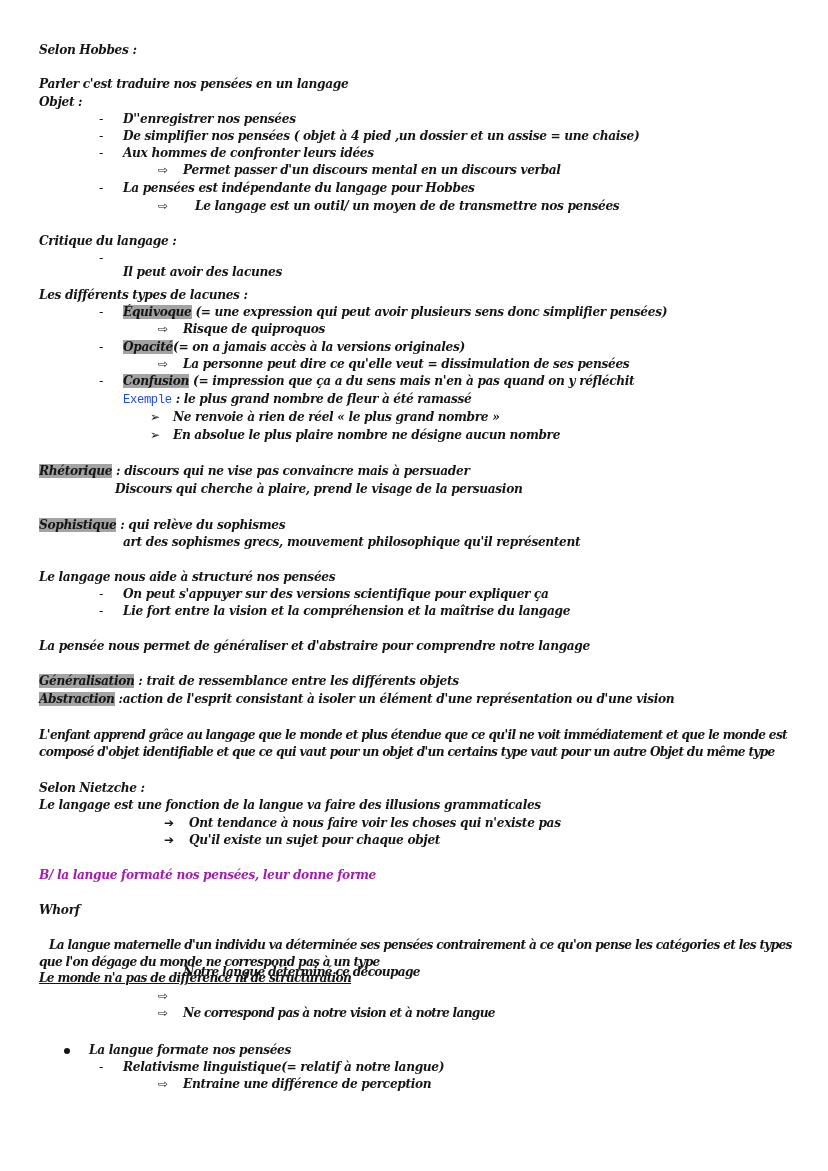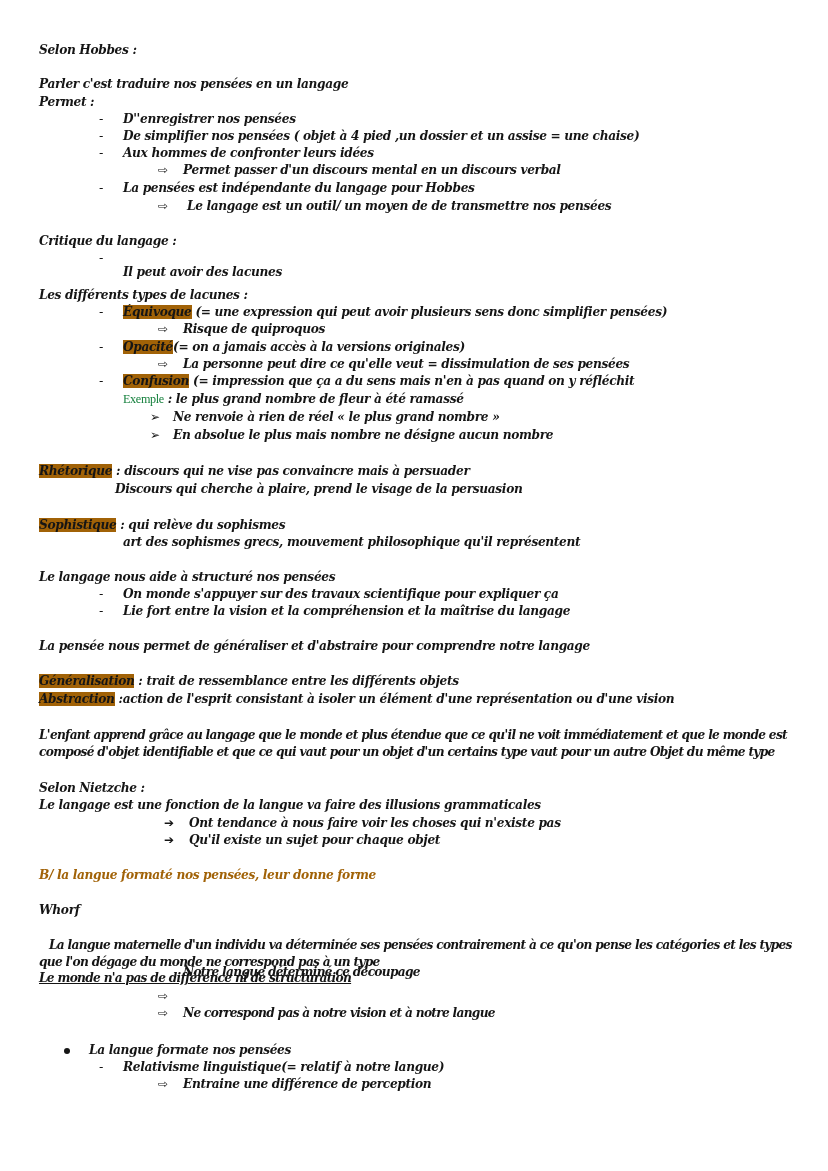--- a/index.html
+++ b/index.html
@@ -2,77 +2,77 @@
 <html><head>
 <meta charset="utf-8">
 <style>
   html, body { margin: 0; padding: 0; background: #ffffff; }
   body {
     width: 828px; height: 1171px; position: relative; overflow: hidden;
     font-family: "DejaVu Serif", serif; font-style: italic; font-weight: bold;
     color: #151515; font-size: 12.2px; letter-spacing: -0.35px;
   }
   .ln { position: absolute; white-space: nowrap; line-height: 17px; }
-  .hl { background: #a16207; }
-  .ex { color: #15803d; font-style: normal; font-weight: normal; font-family: Liberation Serif, serif; }
-  .red { color: #a16207; }
+  .hl { background: #a3a3a3; }
+  .ex { color: #1d4ed8; font-style: normal; font-weight: normal; font-family: Liberation Mono, monospace; }
+  .red { color: #a21caf; }
   .dash { position: absolute; font-style: normal; font-family: "DejaVu Sans", sans-serif; font-weight: normal; }
   .sym { position: absolute; font-style: normal; font-family: "DejaVu Sans", sans-serif; font-weight: normal; font-size: 12px; }
   .dot { position: absolute; width: 6px; height: 6px; border-radius: 50%; background: #151515; }
 </style>
 </head>
 <body>
 
 <div class="ln" style="left:39px;top:42px;">Selon Hobbes :</div>
 <div class="ln" style="left:39px;top:76px;">Parler c'est traduire nos pensées en un langage</div>
-<div class="ln" style="left:39px;top:94px;">Permet :</div>
+<div class="ln" style="left:39px;top:94px;">Objet :</div>
 
 <span class="dash" style="left:99px;top:112px;">-</span>
 <div class="ln" style="left:123px;top:111px;">D''enregistrer nos pensées</div>
 <span class="dash" style="left:99px;top:129px;">-</span>
 <div class="ln" style="left:123px;top:128px;">De simplifier nos pensées ( objet à 4 pied ,un dossier et un assise = une chaise)</div>
 <span class="dash" style="left:99px;top:146px;">-</span>
 <div class="ln" style="left:123px;top:145px;">Aux hommes de confronter leurs idées</div>
 <span class="sym" style="left:158px;top:163px;">⇨</span>
 <div class="ln" style="left:183px;top:162px;">Permet passer d'un discours mental en un discours verbal</div>
 <span class="dash" style="left:99px;top:181px;">-</span>
 <div class="ln" style="left:123px;top:180px;">La pensées est indépendante du langage pour Hobbes</div>
 <span class="sym" style="left:158px;top:199px;">⇨</span>
-<div class="ln" style="left:187px;top:198px;">Le langage est un outil/ un moyen de de transmettre nos pensées</div>
+<div class="ln" style="left:195px;top:198px;">Le langage est un outil/ un moyen de de transmettre nos pensées</div>
 
 <div class="ln" style="left:39px;top:233px;">Critique du langage :</div>
 <span class="dash" style="left:99px;top:251px;">-</span>
 <div class="ln" style="left:123px;top:264px;">Il peut avoir des lacunes</div>
 
 <div class="ln" style="left:39px;top:287px;">Les différents types de lacunes :</div>
 <span class="dash" style="left:99px;top:305px;">-</span>
 <div class="ln" style="left:123px;top:304px;"><span class="hl">Équivoque</span><span> (= une expression qui peut avoir plusieurs sens donc simplifier pensées)</span></div>
 <span class="sym" style="left:158px;top:322px;">⇨</span>
 <div class="ln" style="left:183px;top:321px;">Risque de quiproquos</div>
 <span class="dash" style="left:99px;top:340px;">-</span>
 <div class="ln" style="left:123px;top:339px;"><span class="hl">Opacité</span><span>(= on a jamais accès à la versions originales)</span></div>
 <span class="sym" style="left:158px;top:357px;">⇨</span>
 <div class="ln" style="left:183px;top:356px;">La personne peut dire ce qu'elle veut = dissimulation de ses pensées</div>
 <span class="dash" style="left:99px;top:374px;">-</span>
 <div class="ln" style="left:123px;top:373px;"><span class="hl">Confusion</span><span> (= impression que ça a du sens mais n'en à pas quand on y réfléchit</span></div>
 <div class="ln" style="left:123px;top:391px;"><span class="ex">Exemple</span><span> : le plus grand nombre de fleur à été ramassé</span></div>
 <span class="sym" style="left:150px;top:410px;">➢</span>
 <div class="ln" style="left:173px;top:409px;">Ne renvoie à rien de réel « le plus grand nombre »</div>
 <span class="sym" style="left:150px;top:428px;">➢</span>
-<div class="ln" style="left:173px;top:427px;">En absolue le plus mais nombre ne désigne aucun nombre</div>
+<div class="ln" style="left:173px;top:427px;">En absolue le plus plaire nombre ne désigne aucun nombre</div>
 
 <div class="ln" style="left:39px;top:463px;"><span class="hl">Rhétorique</span><span> : discours qui ne vise pas convaincre mais à persuader</span></div>
 <div class="ln" style="left:115px;top:481px;">Discours qui cherche à plaire, prend le visage de la persuasion</div>
 
 <div class="ln" style="left:39px;top:517px;"><span class="hl">Sophistique</span><span> : qui relève du sophismes</span></div>
 <div class="ln" style="left:123px;top:534px;">art des sophismes grecs, mouvement philosophique qu'il représentent</div>
 
 <div class="ln" style="left:39px;top:569px;">Le langage nous aide à structuré nos pensées</div>
 <span class="dash" style="left:99px;top:587px;">-</span>
-<div class="ln" style="left:123px;top:586px;">On monde s'appuyer sur des travaux scientifique pour expliquer ça</div>
+<div class="ln" style="left:123px;top:586px;">On peut s'appuyer sur des versions scientifique pour expliquer ça</div>
 <span class="dash" style="left:99px;top:604px;">-</span>
 <div class="ln" style="left:123px;top:603px;">Lie fort entre la vision et la compréhension et la maîtrise du langage</div>
 
 <div class="ln" style="left:39px;top:638px;">La pensée nous permet de généraliser et d'abstraire pour comprendre notre langage</div>
 
 <div class="ln" style="left:39px;top:673px;"><span class="hl">Généralisation</span><span> : trait de ressemblance entre les différents objets</span></div>
 <div class="ln" style="left:39px;top:691px;"><span class="hl">Abstraction</span><span> :action de l'esprit consistant à isoler un élément d'une représentation ou d'une vision</span></div>
 
 <div class="ln" style="left:39px;top:727px;letter-spacing:-0.7px;">L'enfant apprend grâce au langage que le monde et plus étendue que ce qu'il ne voit immédiatement et que le monde est</div>
 <div class="ln" style="left:39px;top:744px;letter-spacing:-0.7px;">composé d'objet identifiable et que ce qui vaut pour un objet d'un certains type vaut pour un autre Objet du  même  type</div>

